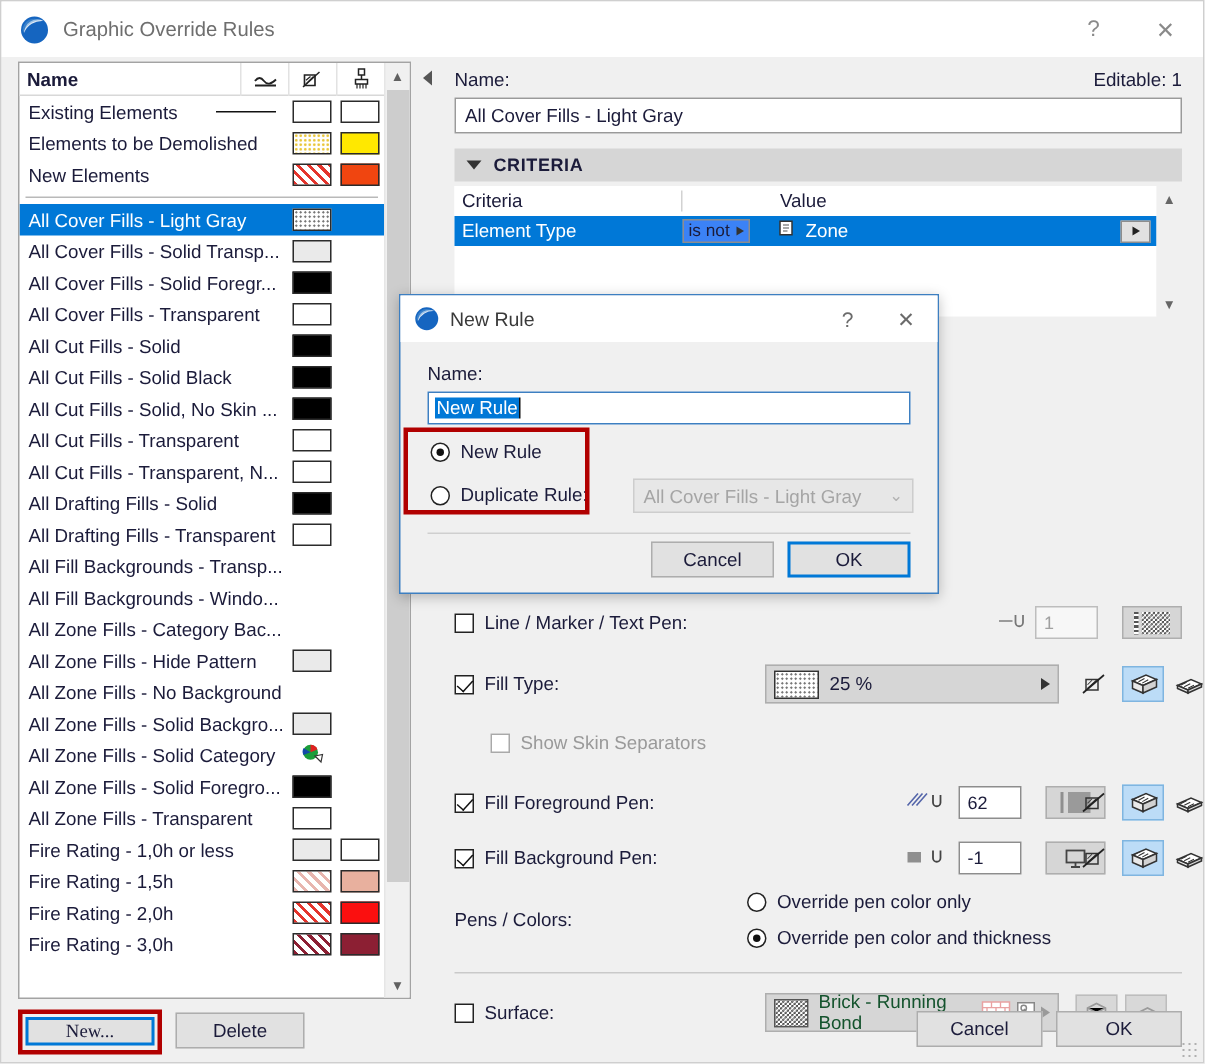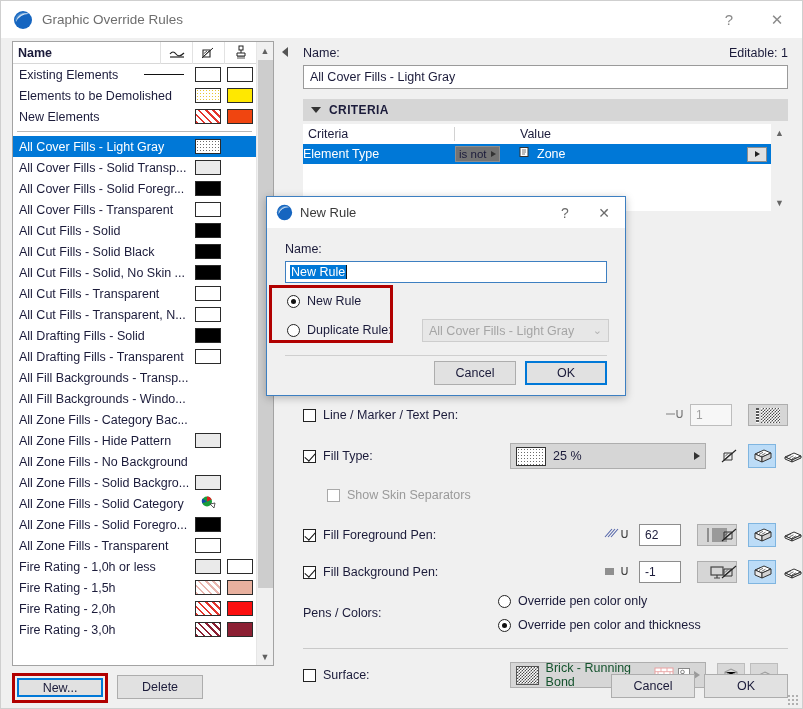--- a/index.html
+++ b/index.html
@@ -93,24 +93,24 @@
   .crit-hdr .tri { width:0;height:0; border-left:5px solid transparent;
      border-right:5px solid transparent; border-top:6px solid #333; margin-right:8px; }
   .crit-hdr .txt { font-size:12px; font-weight:bold; letter-spacing:.4px; }
   .crit-table { position:absolute; left:12px; top:86px; right:31px; height:87px;
                 background:#fff; border:none; }
   .ct-head { display:flex; height:20px; align-items:center; background:#fff; }
   .ct-head .c1 { width:152px; padding-left:5px; border-right:1px solid #d2d2d2; }
   .ct-head .c2 { width:60px; border-right:1px solid #d2d2d2; }
   .ct-head .c3 { flex:1; padding-left:5px; }
   .ct-row { display:flex; height:20px; align-items:center; background:#0078d7; color:#fff; }
-  .ct-row .c1 { width:152px; }
+  .ct-row .c1 { width:152px; padding-left:5px; }
   .ct-row .c2 { width:60px; display:flex; align-items:center; }
   .ct-row .c3 { flex:1; display:flex; align-items:center; gap:5px; padding-left:3px; }
-  .mini-drop { height:16px; background:#737373; border:1px solid #8d8d8d; color:#1b1b3a;
+  .mini-drop { height:16px; background:#3b82f6; border:1px solid #8d8d8d; color:#1b1b3a;
                font-size:11.5px; display:flex; align-items:center; padding:0 3px; gap:4px; }
   .mini-drop .ar { width:0;height:0;border-top:3.5px solid transparent;
       border-bottom:3.5px solid transparent; border-left:5px solid #333; }
   .sqbtn { width:20px; height:15px; background:#e1e1e1; border:1px solid #8d8d8d;
            display:flex; align-items:center; justify-content:center; }
   .sqbtn .ar { width:0;height:0;border-top:3.5px solid transparent;
       border-bottom:3.5px solid transparent; border-left:5px solid #222; }
   .crit-sb { position:absolute; right:14px; top:86px; width:17px; height:87px;
              background:#f0f0f0; }
   .crit-sb .arr { height:17px; display:flex;align-items:center;justify-content:center;
@@ -473,21 +473,21 @@
         </div>
         <div class="vsb">
           <div class="arr">▲</div>
           <div class="thumb" style="top:18px; height:528px;"></div>
           <div class="arr bot">▼</div>
         </div>
       </div>
 
       <div class="left-btns">
         <div style="position:relative; width:96px; height:24px;">
-          <div class="btn focusbtn" style="position:absolute;left:5px;top:3px;width:86px;height:19px;min-width:0;">New...</div>
+          <div class="btn focusbtn" style="position:absolute;left:5px;top:3px;width:86px;height:19px;min-width:0;font-family:Liberation Serif, serif;">New...</div>
           <div class="redbox" style="left:0;top:-2px;width:96px;height:30px;"></div>
         </div>
         <div class="btn" style="min-width:86px;">Delete</div>
       </div>
     </div>
 
     <div class="splitter">
       <div class="car"></div>
     </div>
 

